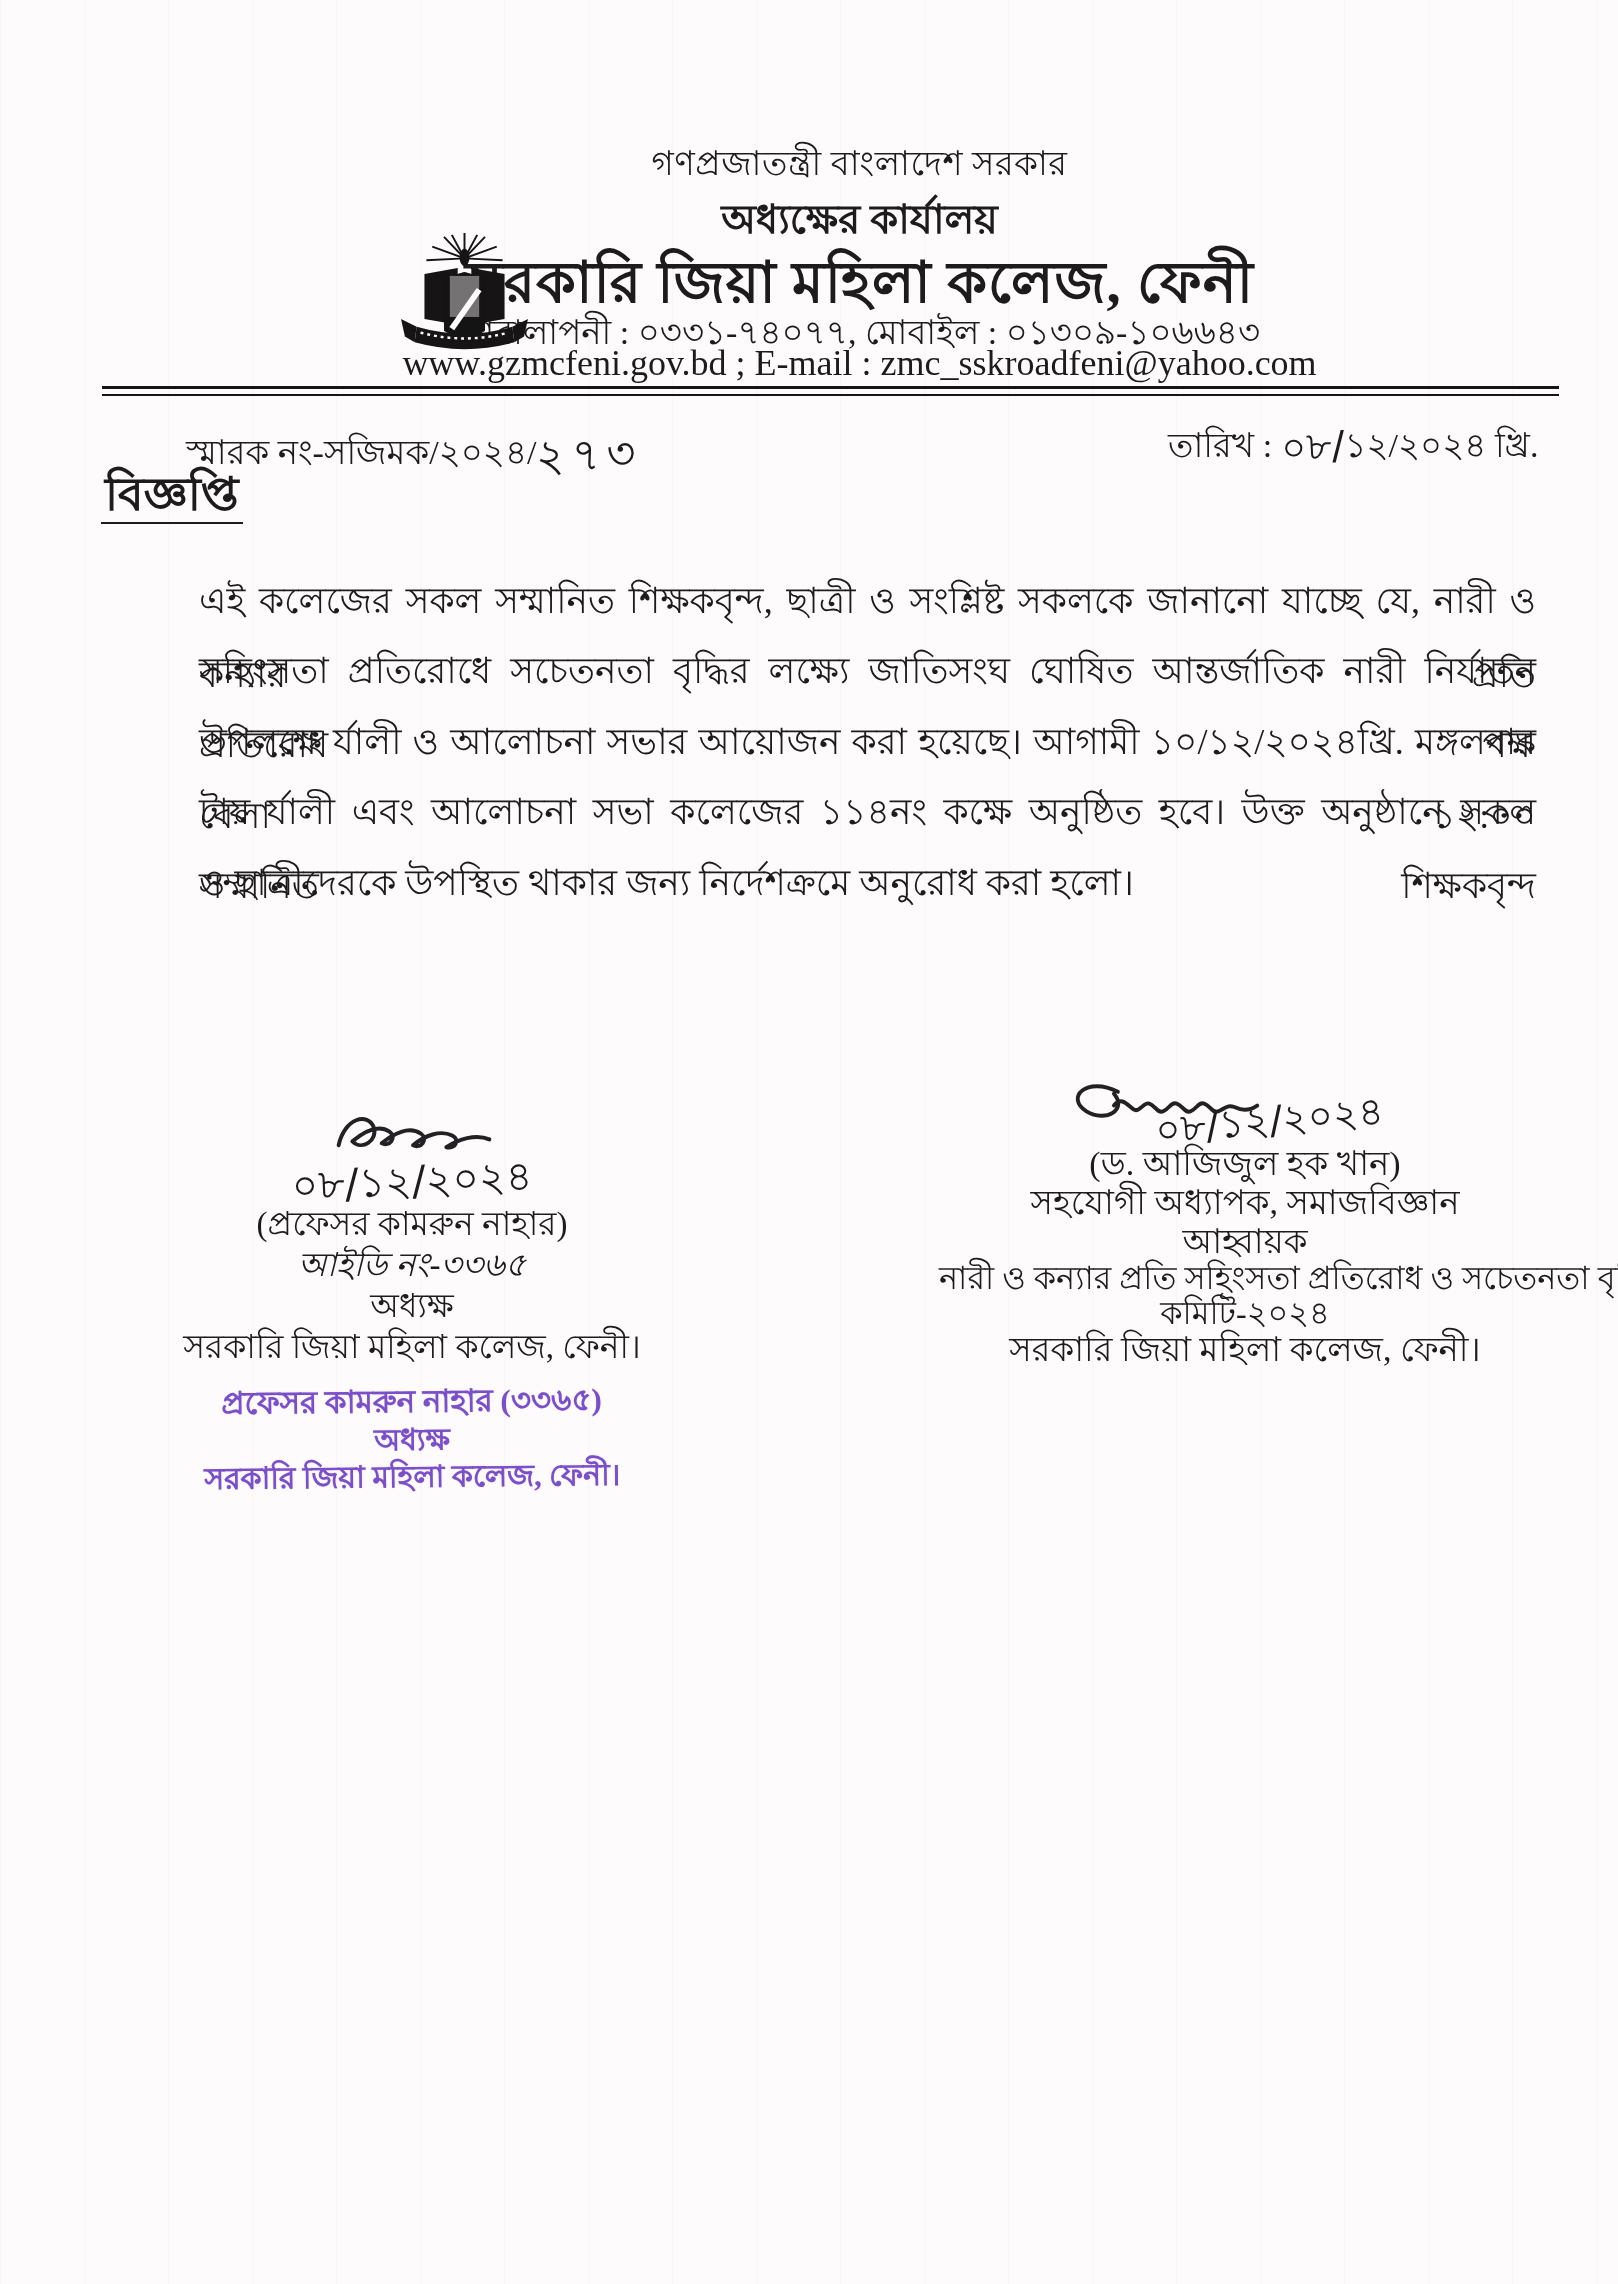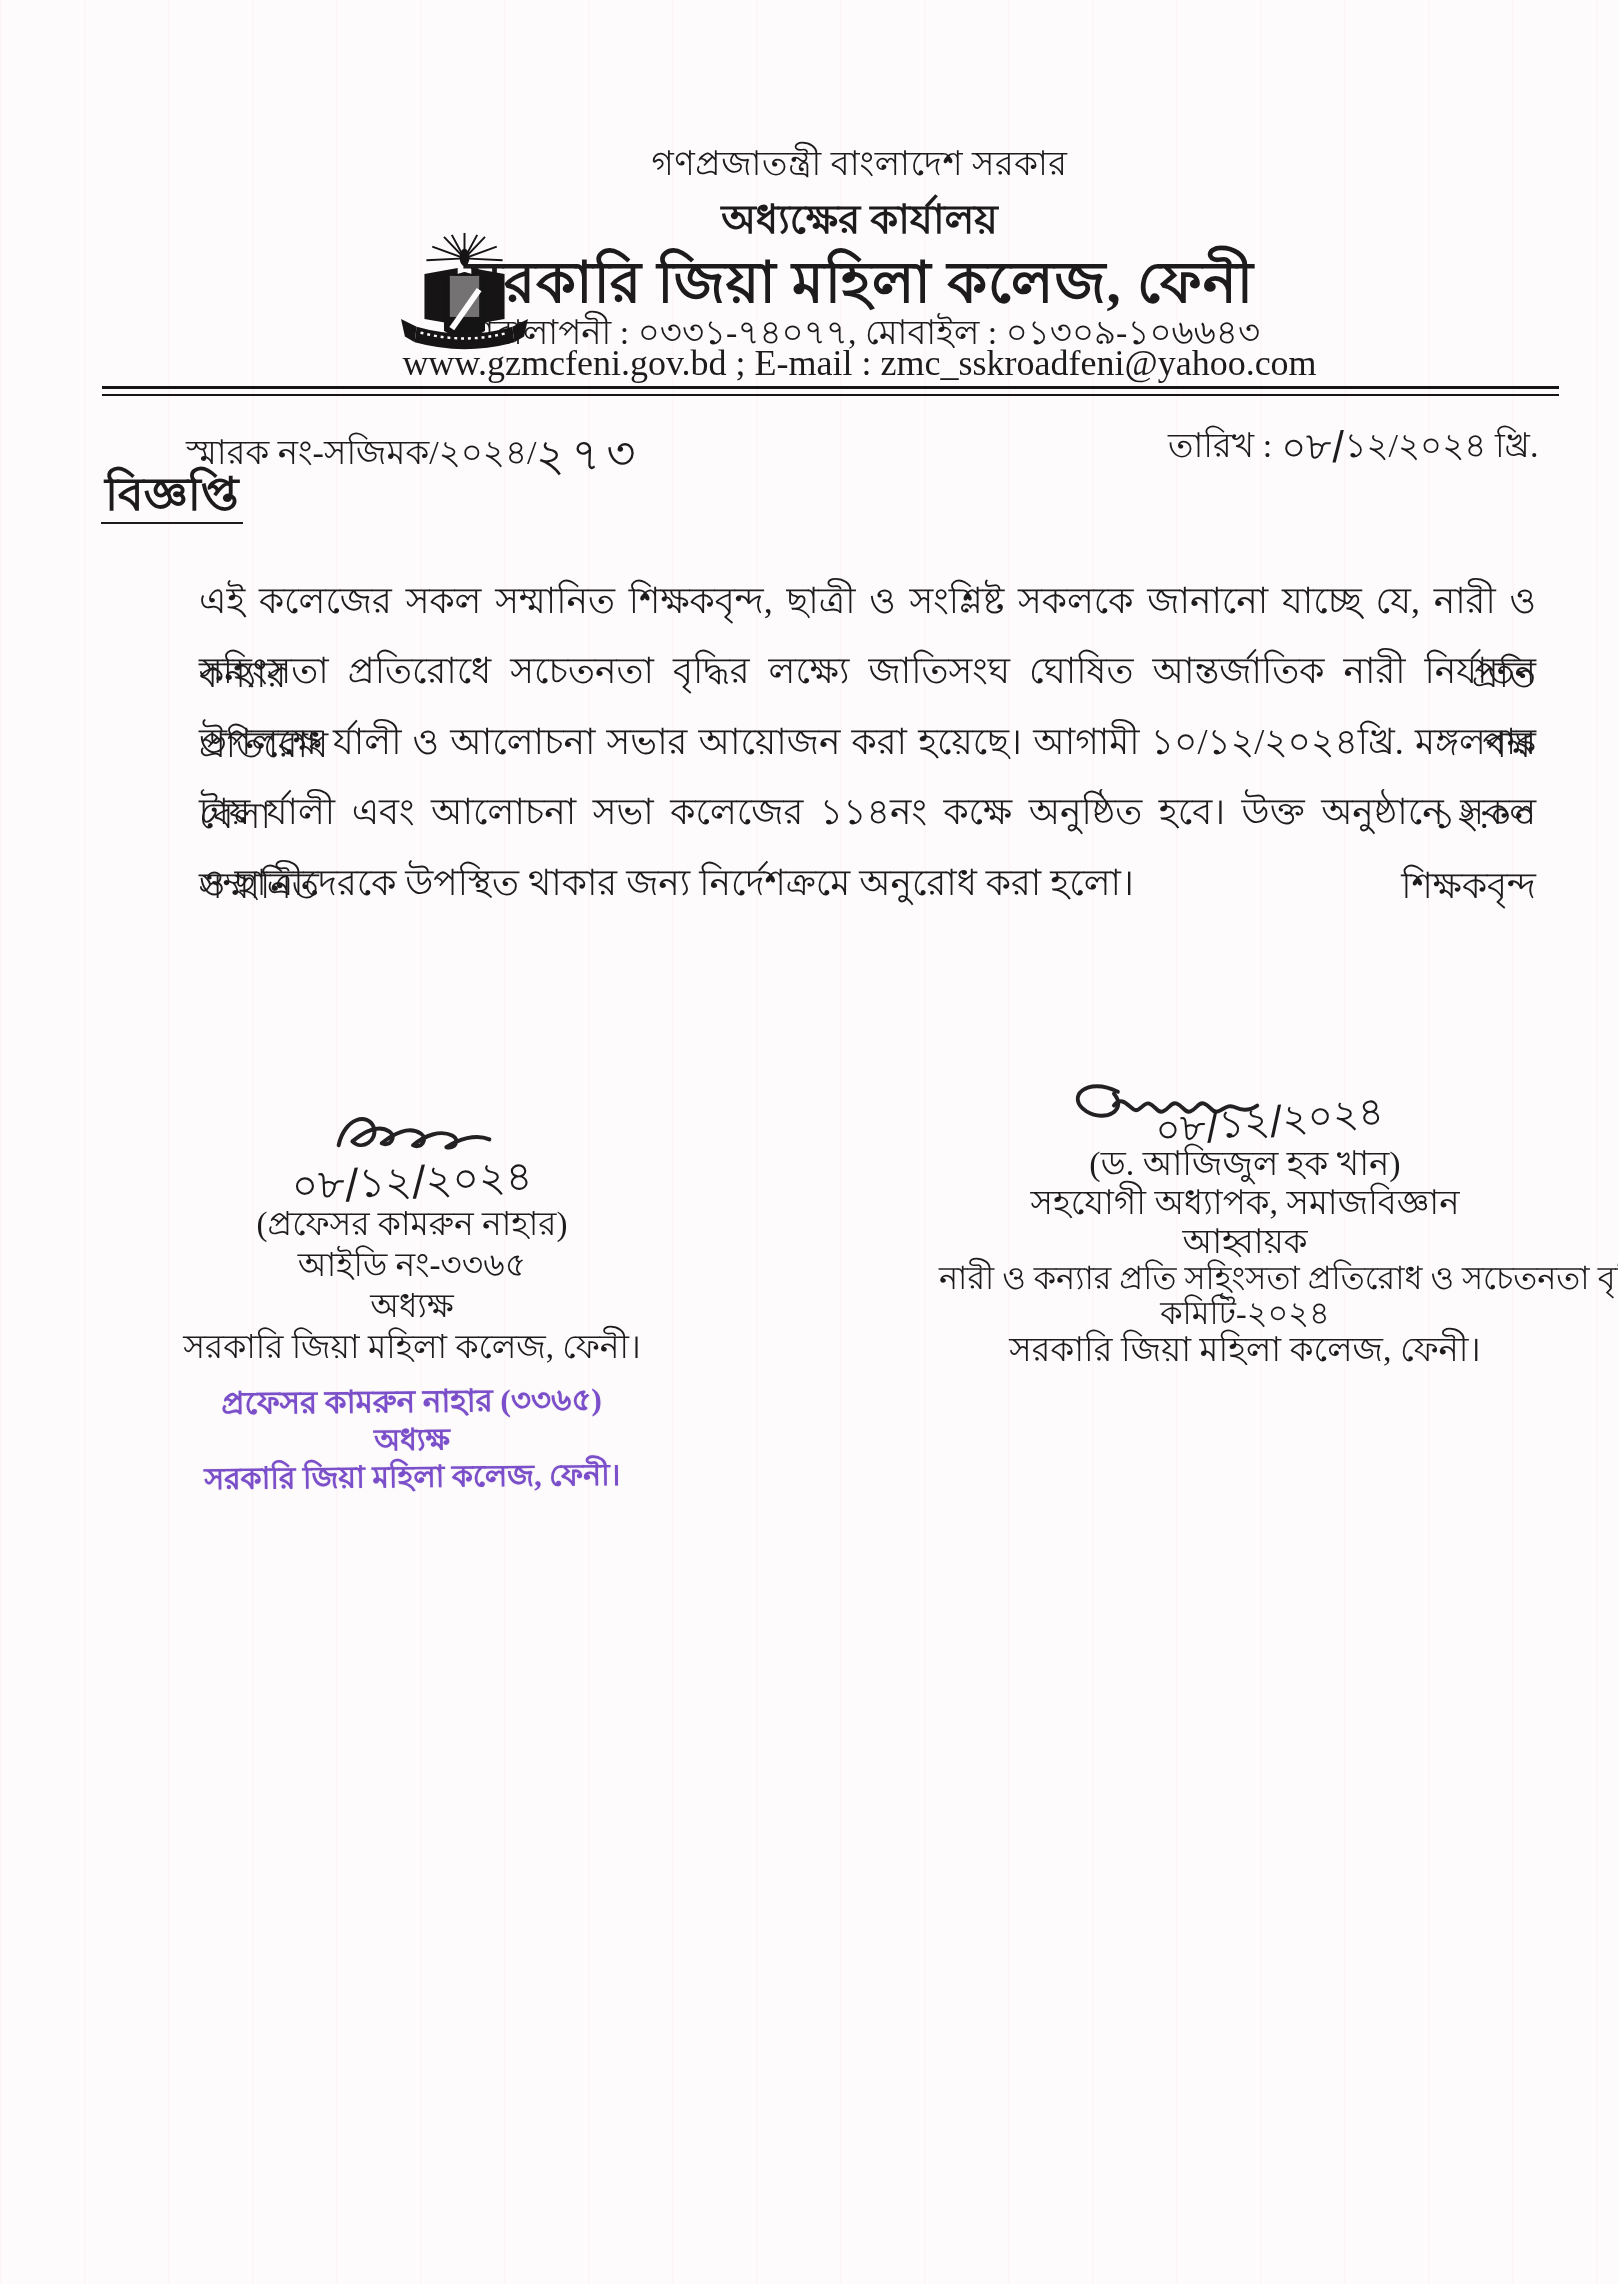--- a/index.html
+++ b/index.html
@@ -106,21 +106,21 @@
   <div class="body-line" style="top:705px;">উপলক্ষে র্যালী ও আলোচনা সভার আয়োজন করা হয়েছে। আগামী ১০/১২/২০২৪খ্রি. মঙ্গলবার বেলা ১২:০০</div>
   <div class="body-line" style="top:775px;">টায় র্যালী এবং আলোচনা সভা কলেজের ১১৪নং কক্ষে অনুষ্ঠিত হবে। উক্ত অনুষ্ঠানে সকল সম্মানিত শিক্ষকবৃন্দ</div>
   <div class="body-line last" style="top:846px;">ও ছাত্রীদেরকে উপস্থিত থাকার জন্য নির্দেশক্রমে অনুরোধ করা হলো।</div>
 
   <div class="sig-left">
     <svg class="sig-svg" style="left:147px; top:1106px;" width="186" height="57" viewBox="0 0 190 58">
       <path class="sig-ink" d="M18 40 C24 12 48 6 54 22 C58 35 42 46 32 36 C44 26 58 18 70 26 C78 32 70 42 62 38 C74 28 90 20 102 28 C110 34 102 44 94 40 C106 30 122 24 134 30 C142 34 138 44 128 42 C140 34 158 28 172 34"></path>
     </svg>
     <div class="sig-text hw" style="top:1149px; font-size:41px; transform:rotate(-2.5deg);">০৮/১২/২০২৪</div>
     <div class="sig-text" style="top:1198px; font-size:33px;">(প্রফেসর কামরুন নাহার)</div>
-    <div class="sig-text" style="top:1239px;">আইডি নং-৩৩৬৫</div>
+    <div class="sig-text" style="top:1239px;font-style:italic;">আইডি নং-৩৩৬৫</div>
     <div class="sig-text" style="top:1280px;">অধ্যক্ষ</div>
     <div class="sig-text" style="top:1321px;">সরকারি জিয়া মহিলা কলেজ, ফেনী।</div>
     <div class="stamp" style="top:1382px;">
       <div class="s1">প্রফেসর কামরুন নাহার (৩৩৬৫)</div>
       <div class="s2">অধ্যক্ষ</div>
       <div class="s3">সরকারি জিয়া মহিলা কলেজ, ফেনী।</div>
     </div>
   </div>
 
   <div class="sig-right">

